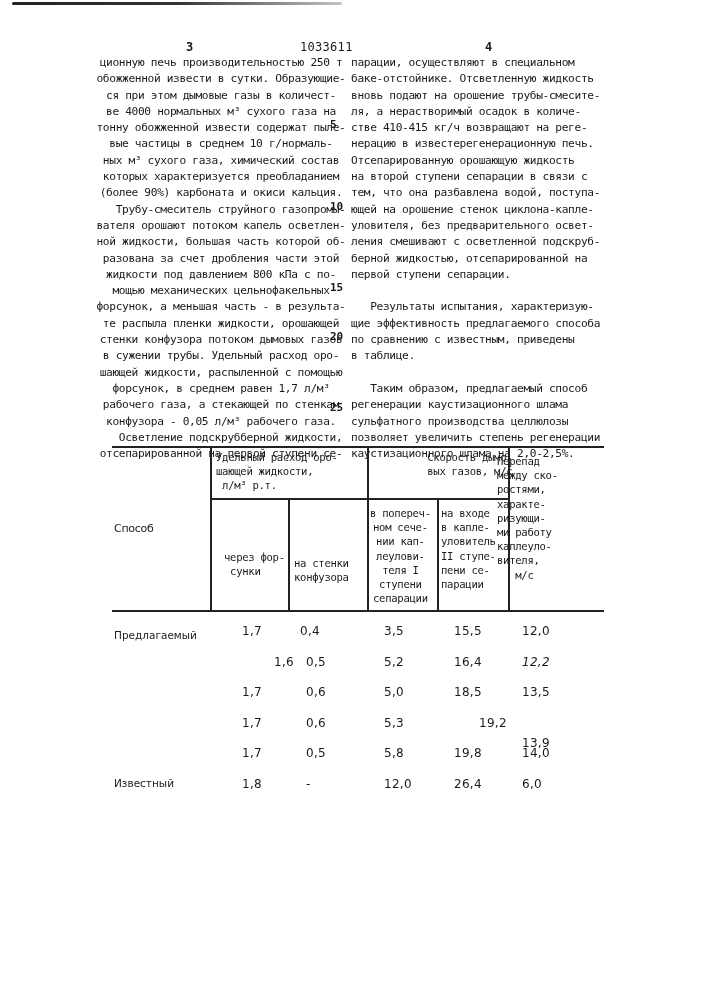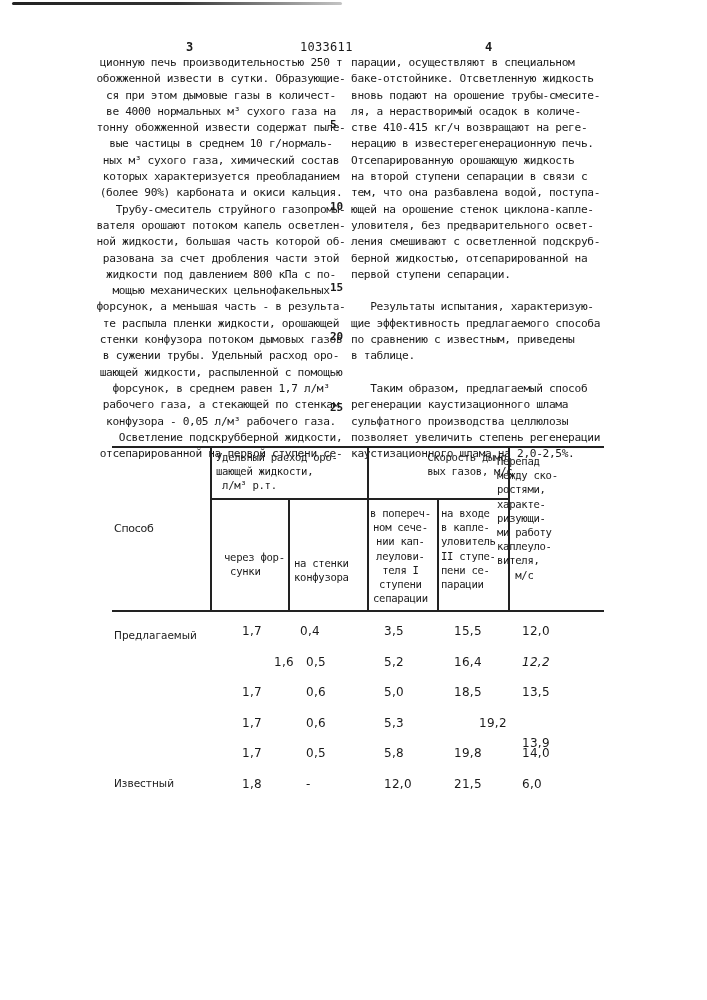--- a/index.html
+++ b/index.html
@@ -136,17 +136,17 @@
         <div class="td" style="left: 194px; top: 300px;">0,5</div>
         <div class="td" style="left: 272px; top: 300px;">5,8</div>
         <div class="td" style="left: 342px; top: 300px;">19,8</div>
         <div class="td" style="left: 410px; top: 300px;">14,0</div>
       </div>
       <div>
         <div class="rowlabel" style="left: 2px; top: 330.5px;">Известный</div>
         <div class="td" style="left: 130px; top: 330.5px;">1,8</div>
         <div class="td" style="left: 194px; top: 330.5px;">-</div>
         <div class="td" style="left: 272px; top: 330.5px;">12,0</div>
-        <div class="td" style="left: 342px; top: 330.5px;">21,5</div>
+        <div class="td" style="left: 342px; top: 330.5px;">26,4</div>
         <div class="td" style="left: 410px; top: 330.5px;">6,0</div>
       </div>
     </div>
 </div>
 
 </body></html>

